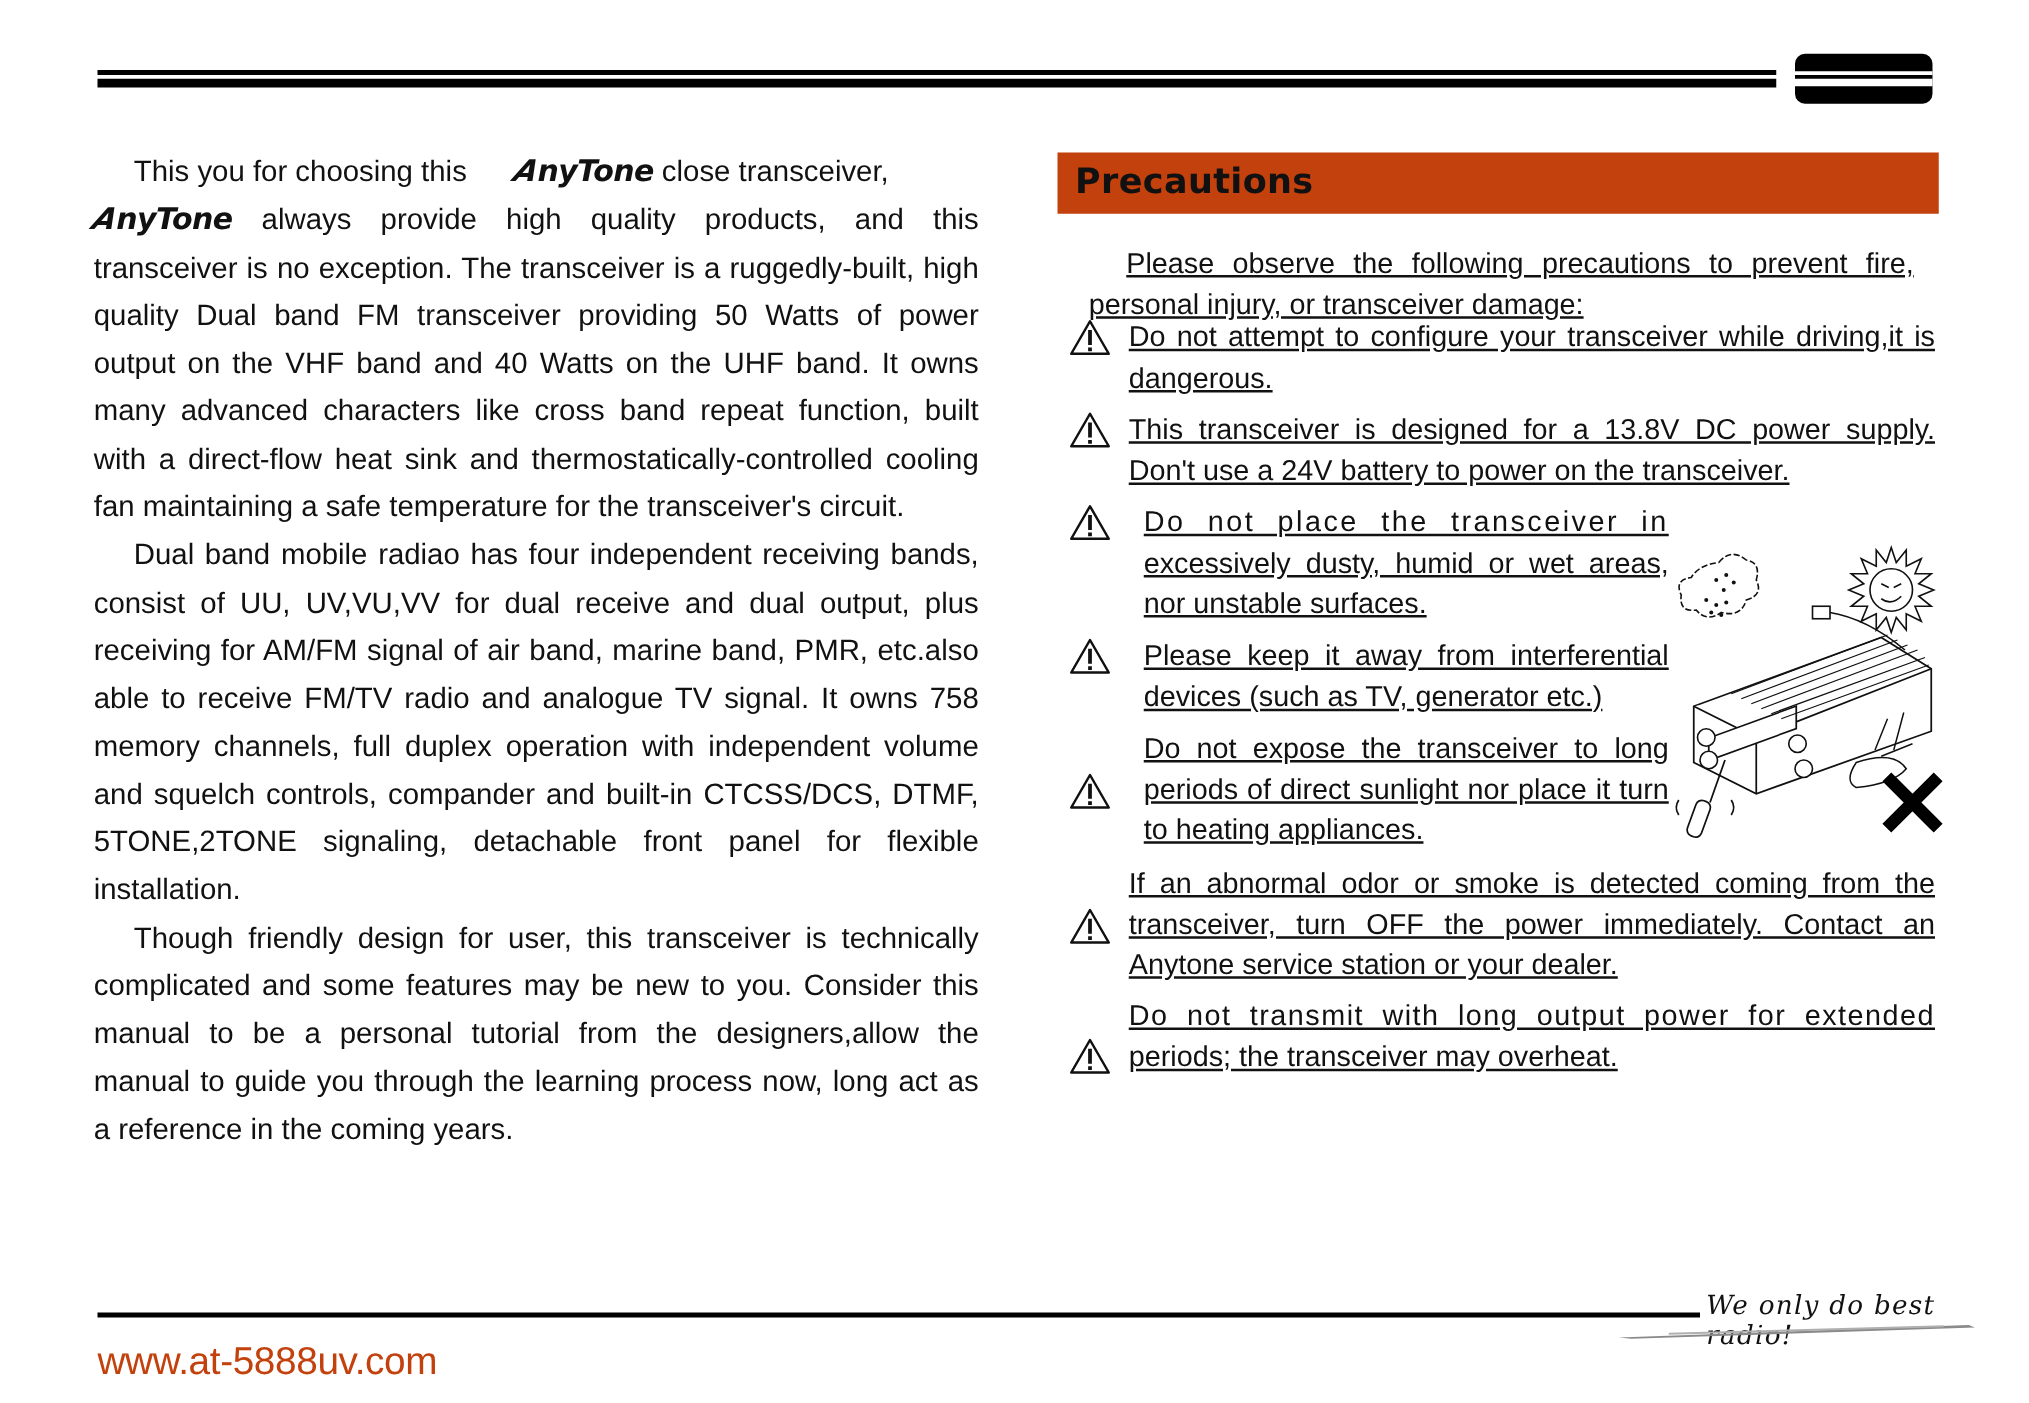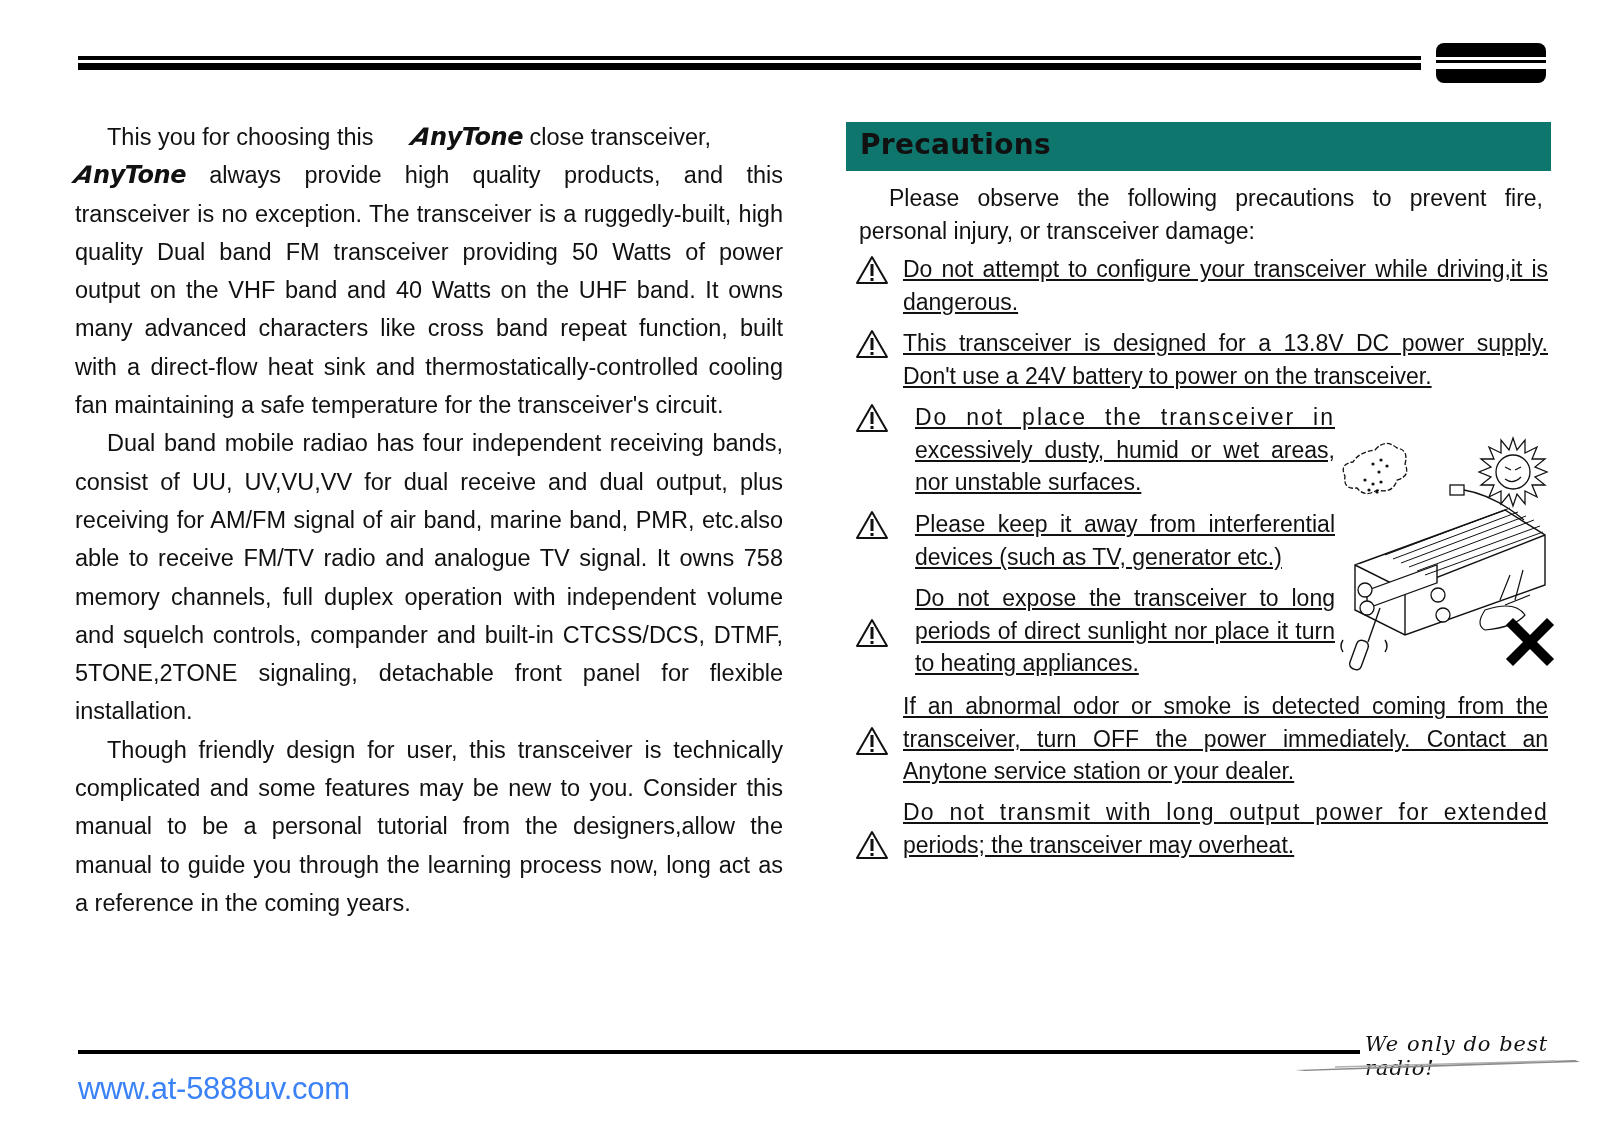--- a/index.html
+++ b/index.html
@@ -20,21 +20,21 @@
   .brand { font-family: "DejaVu Sans", sans-serif; font-weight: bold; font-style: italic;
            font-size: 24px; letter-spacing: -0.5px; }
   .brand .a-mark { display: inline-block; font-weight: 900; transform: skewX(-18deg); }
 
   
   .prec-header { position: absolute; left: 846px; top: 122px; width: 705px; height: 49px; background: #c8c8c8; }
   .prec-header h2 { margin: 0; position: absolute; left: 14px; top: 6px;
                     font-family: "DejaVu Sans", sans-serif; font-weight: bold; font-size: 28px; letter-spacing: 0.3px; }
   .intro { position: absolute; left: 855px; top: 178px; width: 692px;
            font-size: 23px; line-height: 33px; text-align: justify; }
-  .intro p { margin: 4px; text-indent: 30px; }
+  .intro p { margin: 16px; text-indent: 30px; text-decoration: underline; }
 
   .prec-item { position: absolute; left: 855px; width: 695px; font-size: 23px; line-height: 32.5px; }
   .prec-item .icon { position: absolute; left: 0; width: 34px; height: 30px; }
   .prec-item .text { position: absolute; left: 48px; text-align: justify; text-decoration: underline; }
   .prec-item .text.full { width: 645px; }
   .prec-item .text.narrow { width: 420px; margin-left: 12px; }
   .spaced { letter-spacing: 2px; }
 
   .illustration { position: absolute; left: 1335px; top: 430px; width: 230px; height: 245px; }
 
@@ -59,21 +59,21 @@
   <p>
     <span>This you for choosing this </span><span class="brand"><span class="a-mark">A</span>nyTone</span><span> close transceiver,</span>
   </p>
   <p style="text-indent:0">
     <span class="brand"><span class="a-mark">A</span>nyTone</span><span> always provide high quality products, and this transceiver is no exception. The transceiver is a ruggedly-built, high quality Dual band FM transceiver providing 50 Watts of power output on the VHF band and 40 Watts on the UHF band. It owns many advanced characters like cross band repeat function, built with a direct-flow heat sink and thermostatically-controlled cooling fan maintaining a safe temperature for the transceiver's circuit.</span>
   </p>
   <p>Dual band mobile radiao has four independent receiving bands, consist of UU, UV,VU,VV for dual receive and dual output, plus receiving for AM/FM signal of air band, marine band, PMR, etc.also able to receive FM/TV radio and analogue TV signal. It owns 758 memory channels, full duplex operation with independent volume and squelch controls, compander and built-in CTCSS/DCS, DTMF, 5TONE,2TONE signaling, detachable front panel for flexible installation.</p>
   <p>Though friendly design for user, this transceiver is technically complicated and some features may be new to you. Consider this manual to be a personal tutorial from the designers,allow the manual to guide you through the learning process now, long act as a reference in the coming years.</p>
 </div>
 
-<div class="prec-header" style="background: #0f766e;">
+<div class="prec-header" style="background: #c2410c;">
   <h2>Precautions</h2>
 </div>
 <div class="intro">
   <p>Please observe the following precautions to prevent fire, personal injury, or transceiver damage:</p>
 </div>
 
 <div class="prec-item" style="top:253px;">
   <svg class="icon" style="top:2px" viewBox="0 0 34 30">
       <path d="M17 2 L32 28 L2 28 Z" fill="none" stroke="#111" stroke-width="2" stroke-linejoin="round"></path>
       <rect x="15.5" y="9" width="3" height="12" fill="#111"></rect>
@@ -195,13 +195,13 @@
     <path d="M178 195 L212 229 M212 195 L178 229"></path>
   </g>
 </svg>
 
 <div class="footer-rule"></div>
 <div class="tagline">We only do best radio!</div>
 <svg class="brush" viewBox="0 0 290 14">
   <path d="M0 12 L280 2 L285 4 L10 13 Z" fill="#8a8a8a"></path>
   <path d="M40 9 L260 3" stroke="#b0b0b0" stroke-width="1.5"></path>
 </svg>
-<div class="url" style="color: #3b82f6;">www.at-5888uv.com</div>
+<div class="url" style="color: #c2410c;">www.at-5888uv.com</div>
 
 </body></html>

